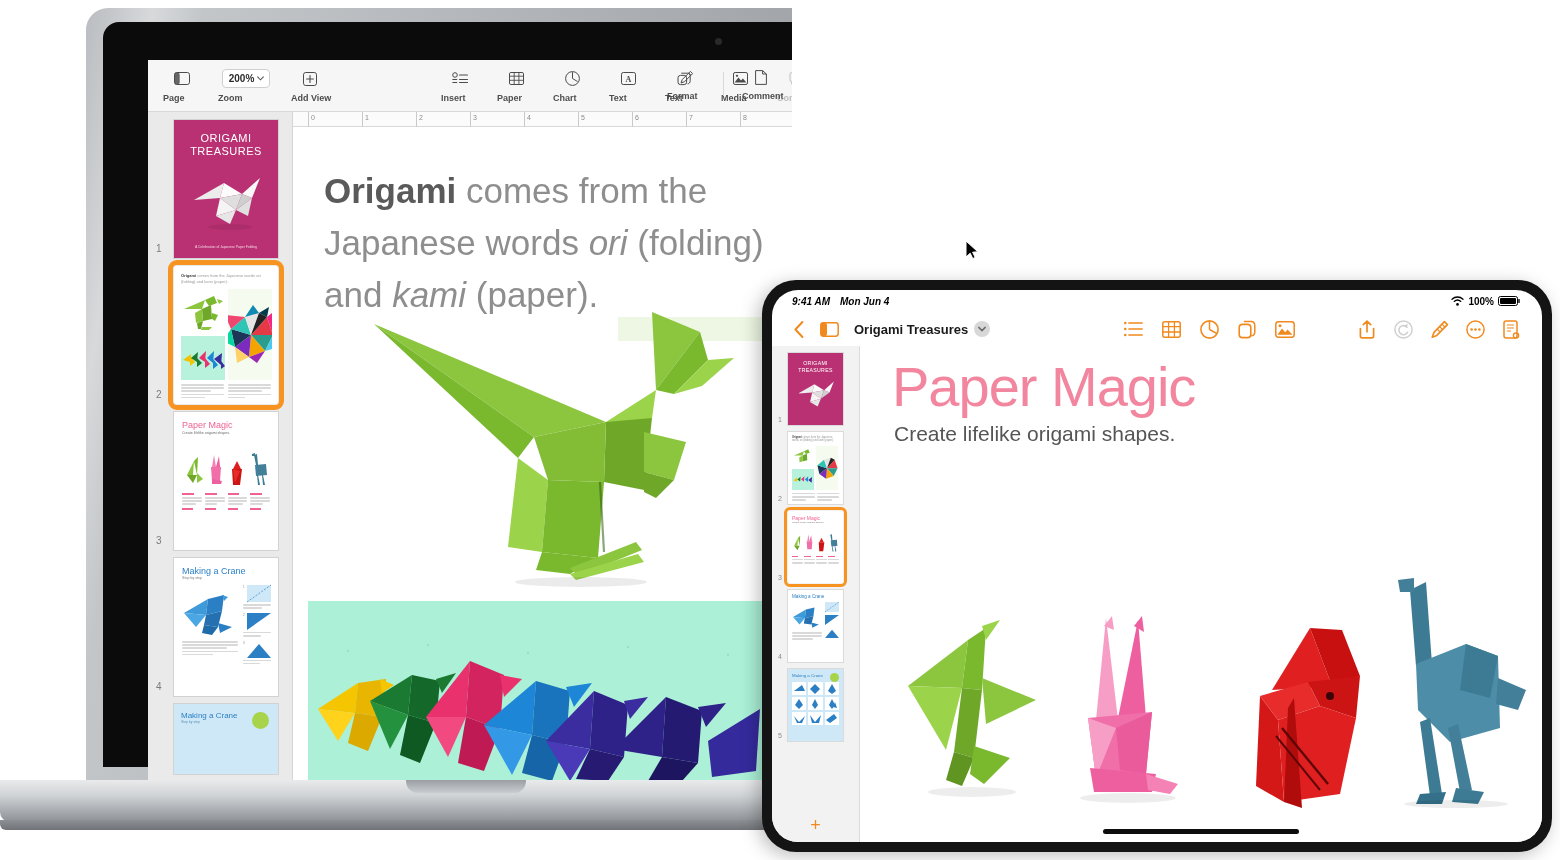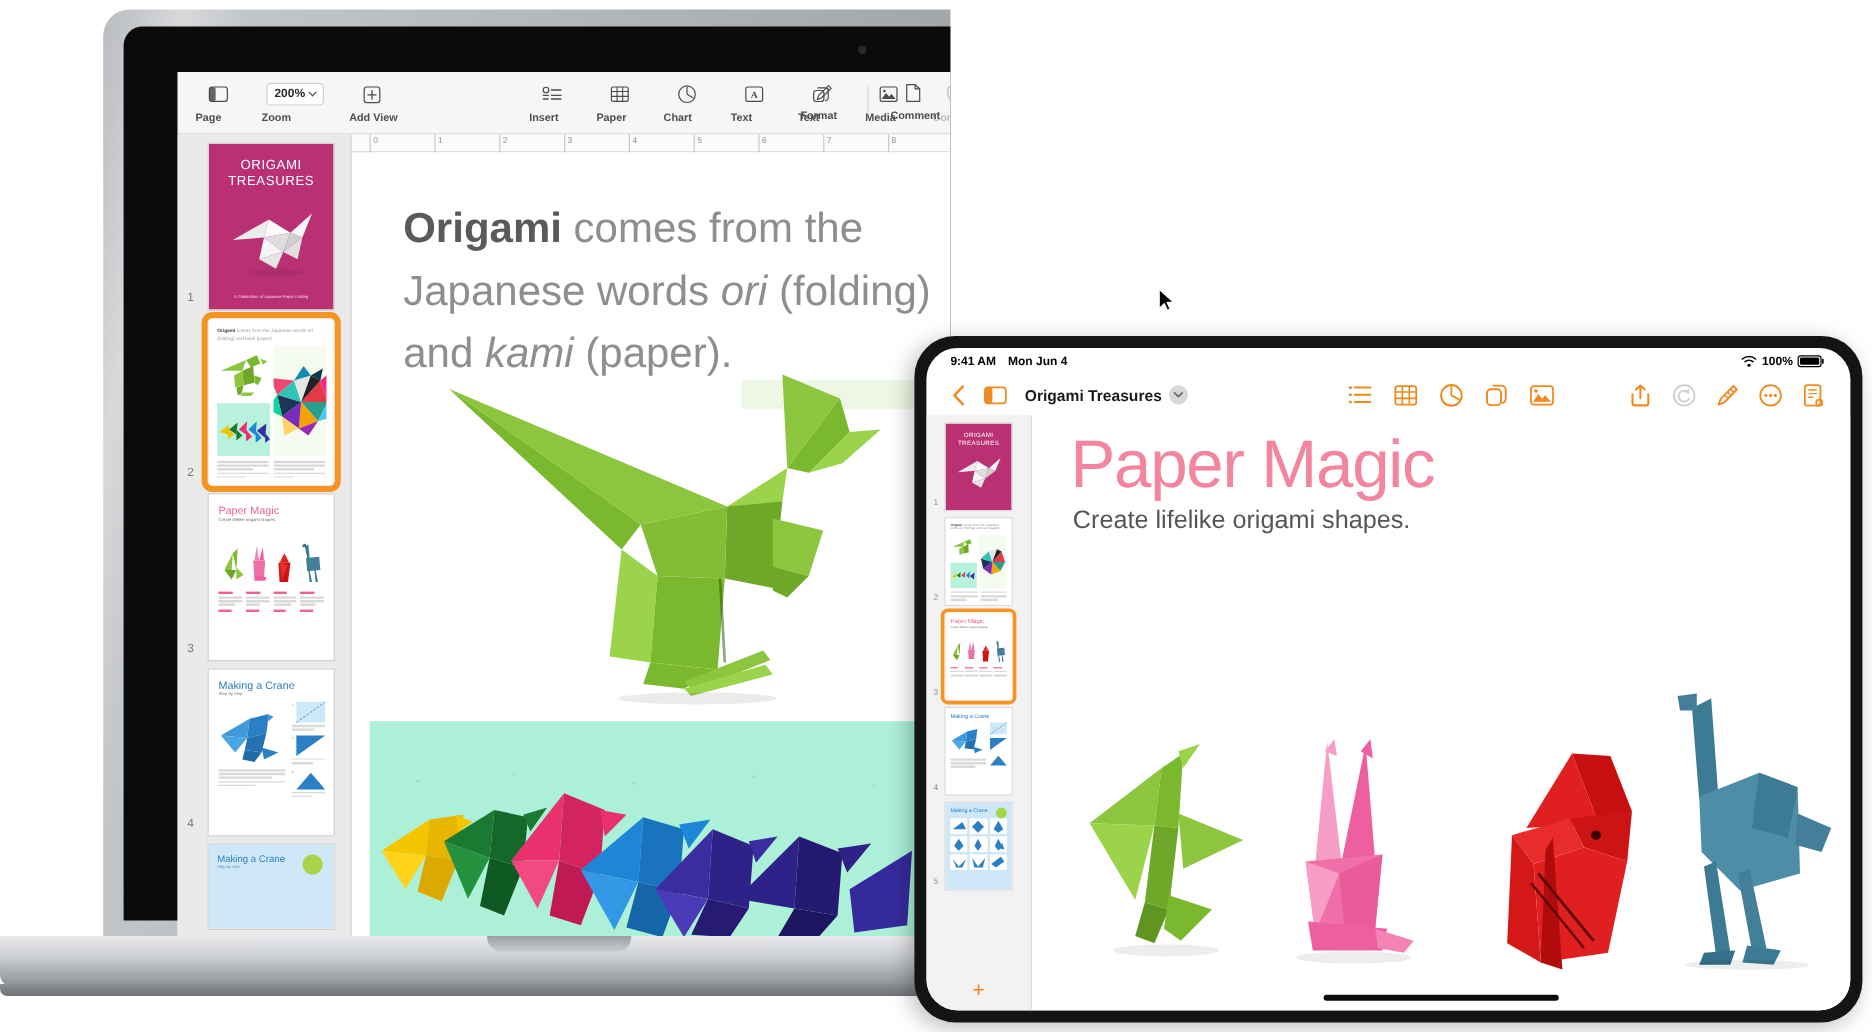--- a/index.html
+++ b/index.html
@@ -128,21 +128,21 @@
   .t5 .ti { font-size: 8px; color: #2b7fc4; font-weight:300;}
   .t5 .ts { font-size: 3.4px; color:#5d93b5;}
   .t5 .dot { position:absolute; right: 9px; top: 8px; width: 17px; height: 17px; border-radius:50%; background:#a8d44c;}
 
   
   #mac-canvas {
     position: absolute; left: 160px; top: 67px; width: 484px; height: 654px;
     background: #ffffff; overflow: hidden;
   }
   #doc-heading {
-    margin: 38px 0 0 28px; width: 440px;
+    margin: 38px 0 0 16px; width: 440px;
     font-size: 35px; line-height: 52px; color: #8e8e8e; font-weight: 300;
   }
   #doc-heading .bold { color: #5a5a5a; font-weight: 700; }
   #doc-heading i { font-style: italic; }
   #mac-dino { position: absolute; left: 48px; top: 175px; width: 380px; height: 290px; }
   #mac-mintband {
     position: absolute; left: 0; bottom: 0; width: 484px; height: 180px;
     background: #abf0d7;
   }
   #mac-cranes { position: absolute; left: 0; bottom: 0; width: 484px; height: 150px; }
@@ -688,21 +688,21 @@
 </div>
 
 <svg id="mac-cursor" viewBox="0 0 14 20">
   <path d="M1 1 1 17 5.2 13.2 7.8 18.6 10.2 17.4 7.6 12.2 12.8 11.8z" fill="#000" stroke="#fff" stroke-width="1"></path>
 </svg>
 
 <div id="ipad">
   <div id="ipad-screen">
 
     <div id="ipad-status">
-      <div style="display:flex;gap:10px;align-items:flex-start;">
+      <div style="display:flex;gap:10px;align-items:flex-start;font-style:italic;">
         <span>9:41 AM</span>
         <span>Mon Jun 4</span>
       </div>
       <div class="right">
         <svg width="13" height="10" viewBox="0 0 13 10">
           <path d="M1 3.2A8 8 0 0 1 12 3.2" fill="none" stroke="#000" stroke-width="1.3" stroke-linecap="round"></path>
           <path d="M3.2 5.4A5 5 0 0 1 9.8 5.4" fill="none" stroke="#000" stroke-width="1.3" stroke-linecap="round"></path>
           <circle cx="6.5" cy="8.4" r="1.3" fill="#000"></circle>
         </svg>
         <span>100%</span>

